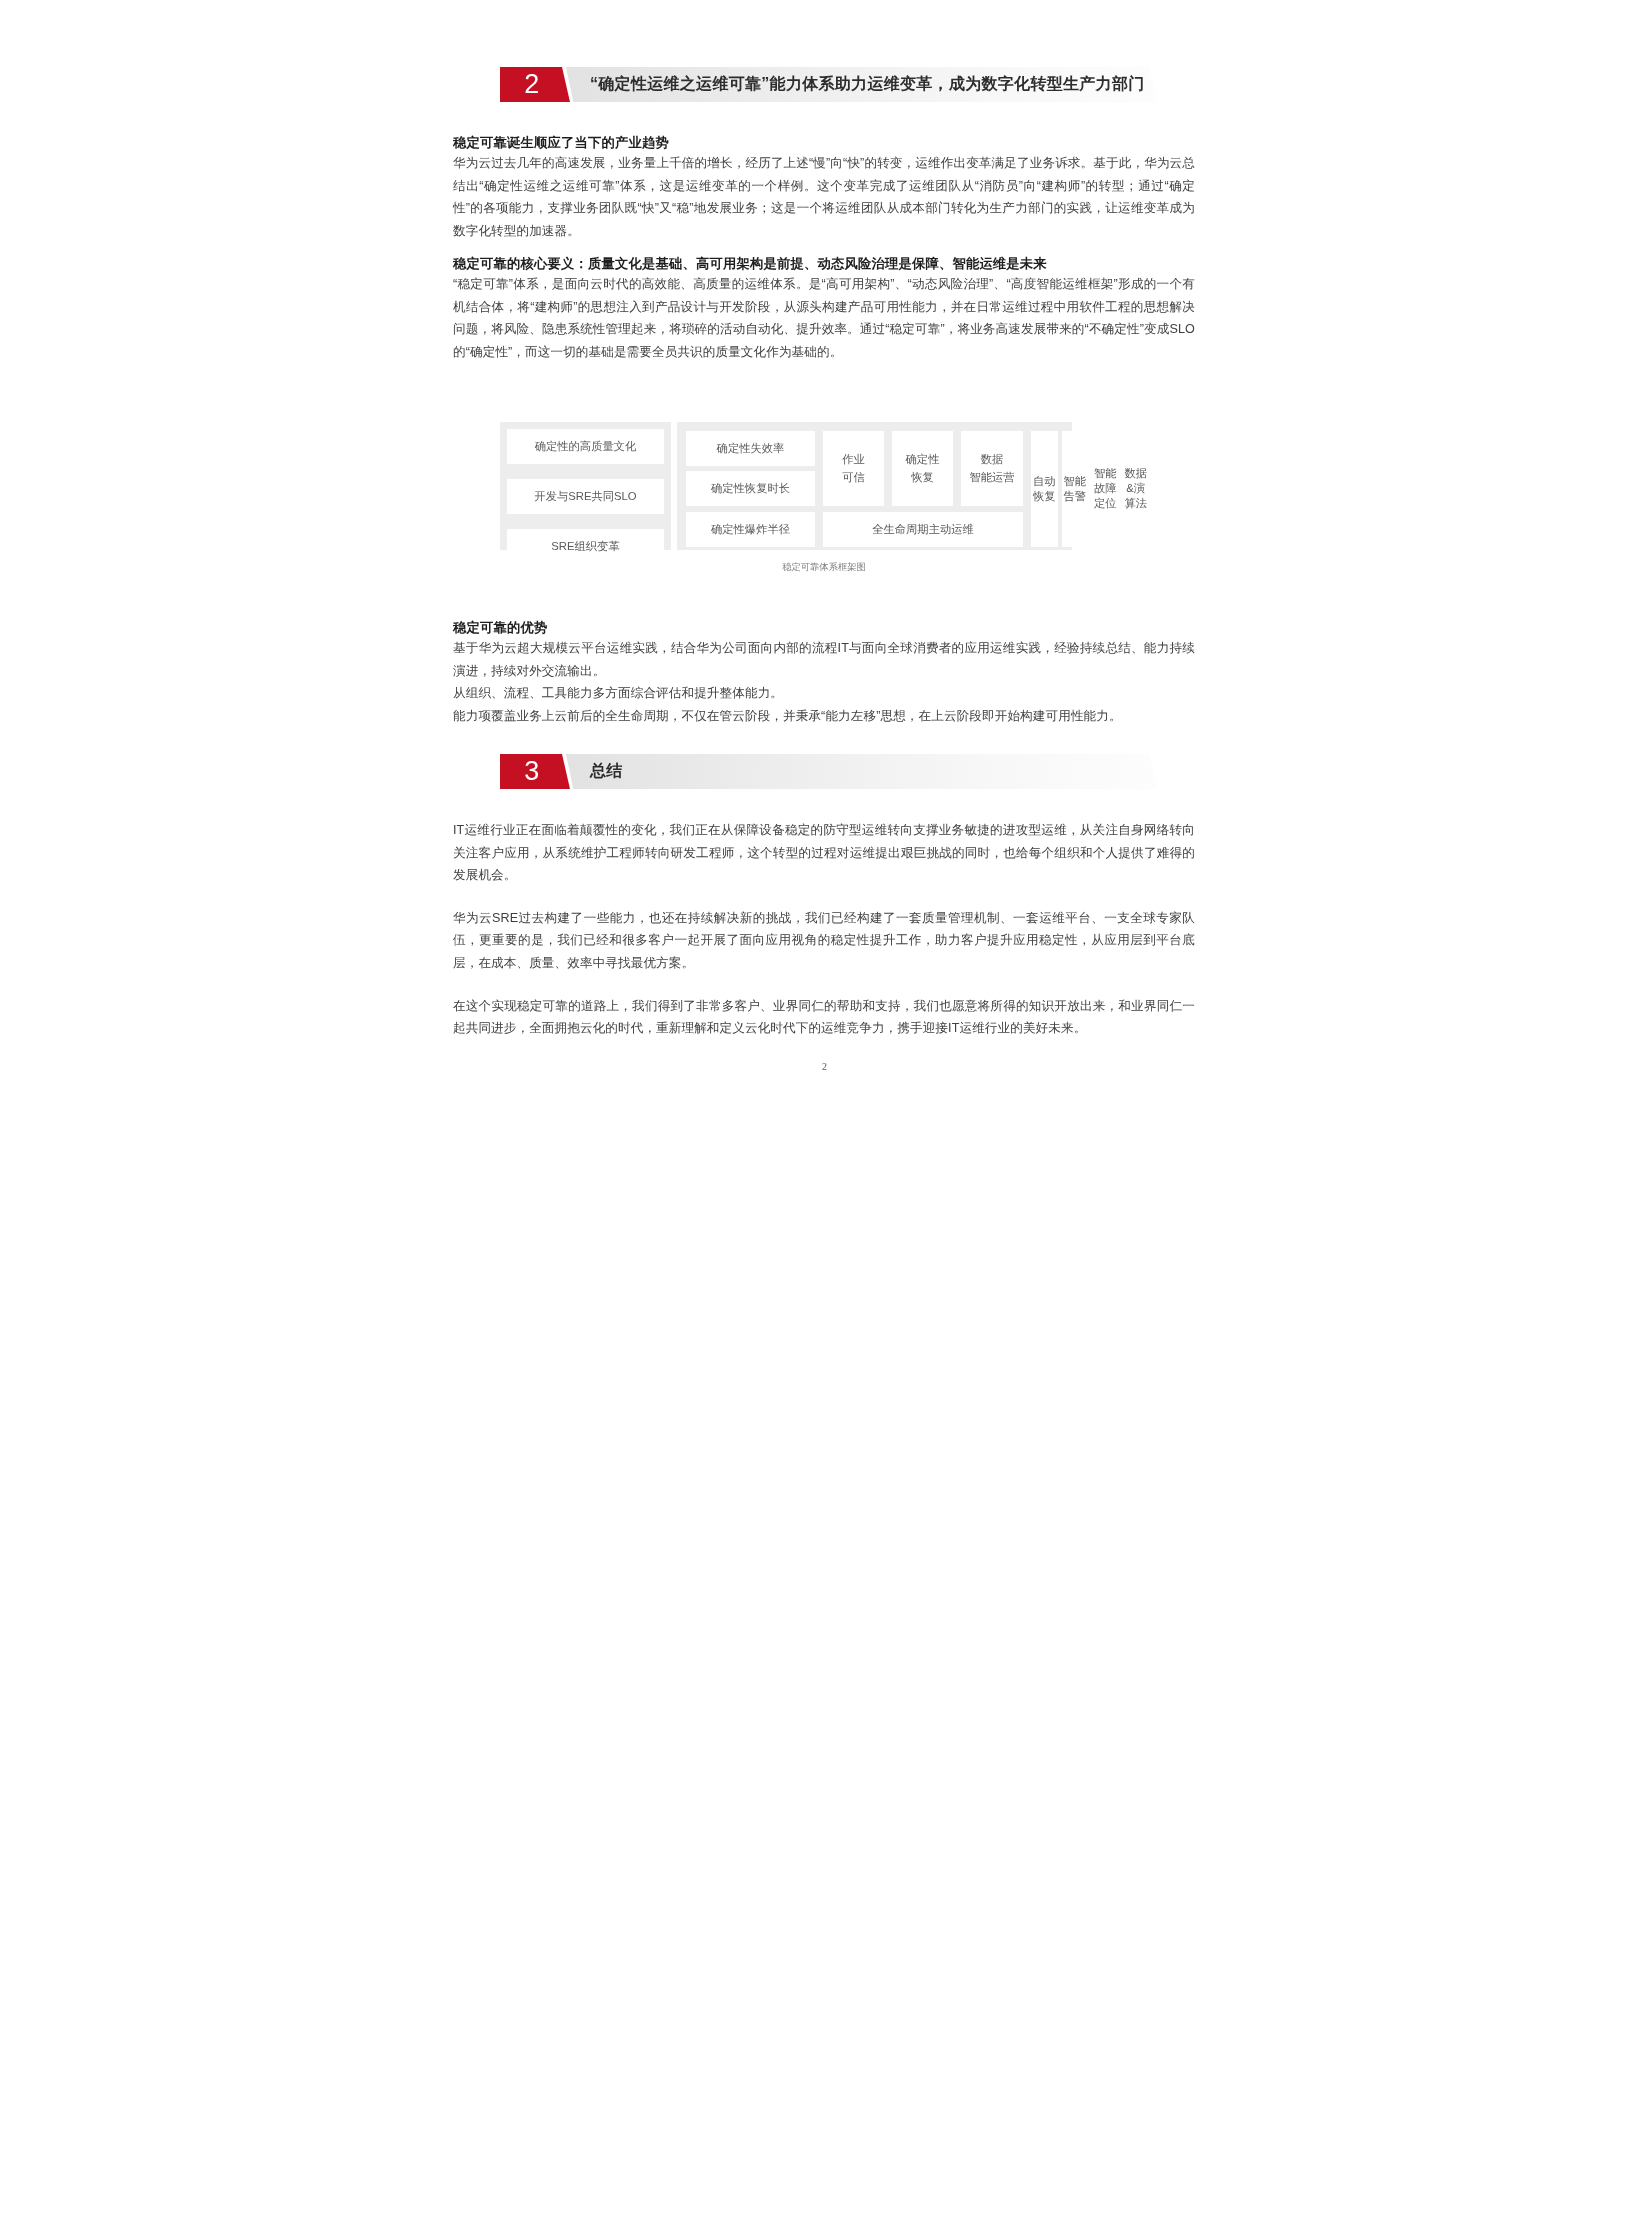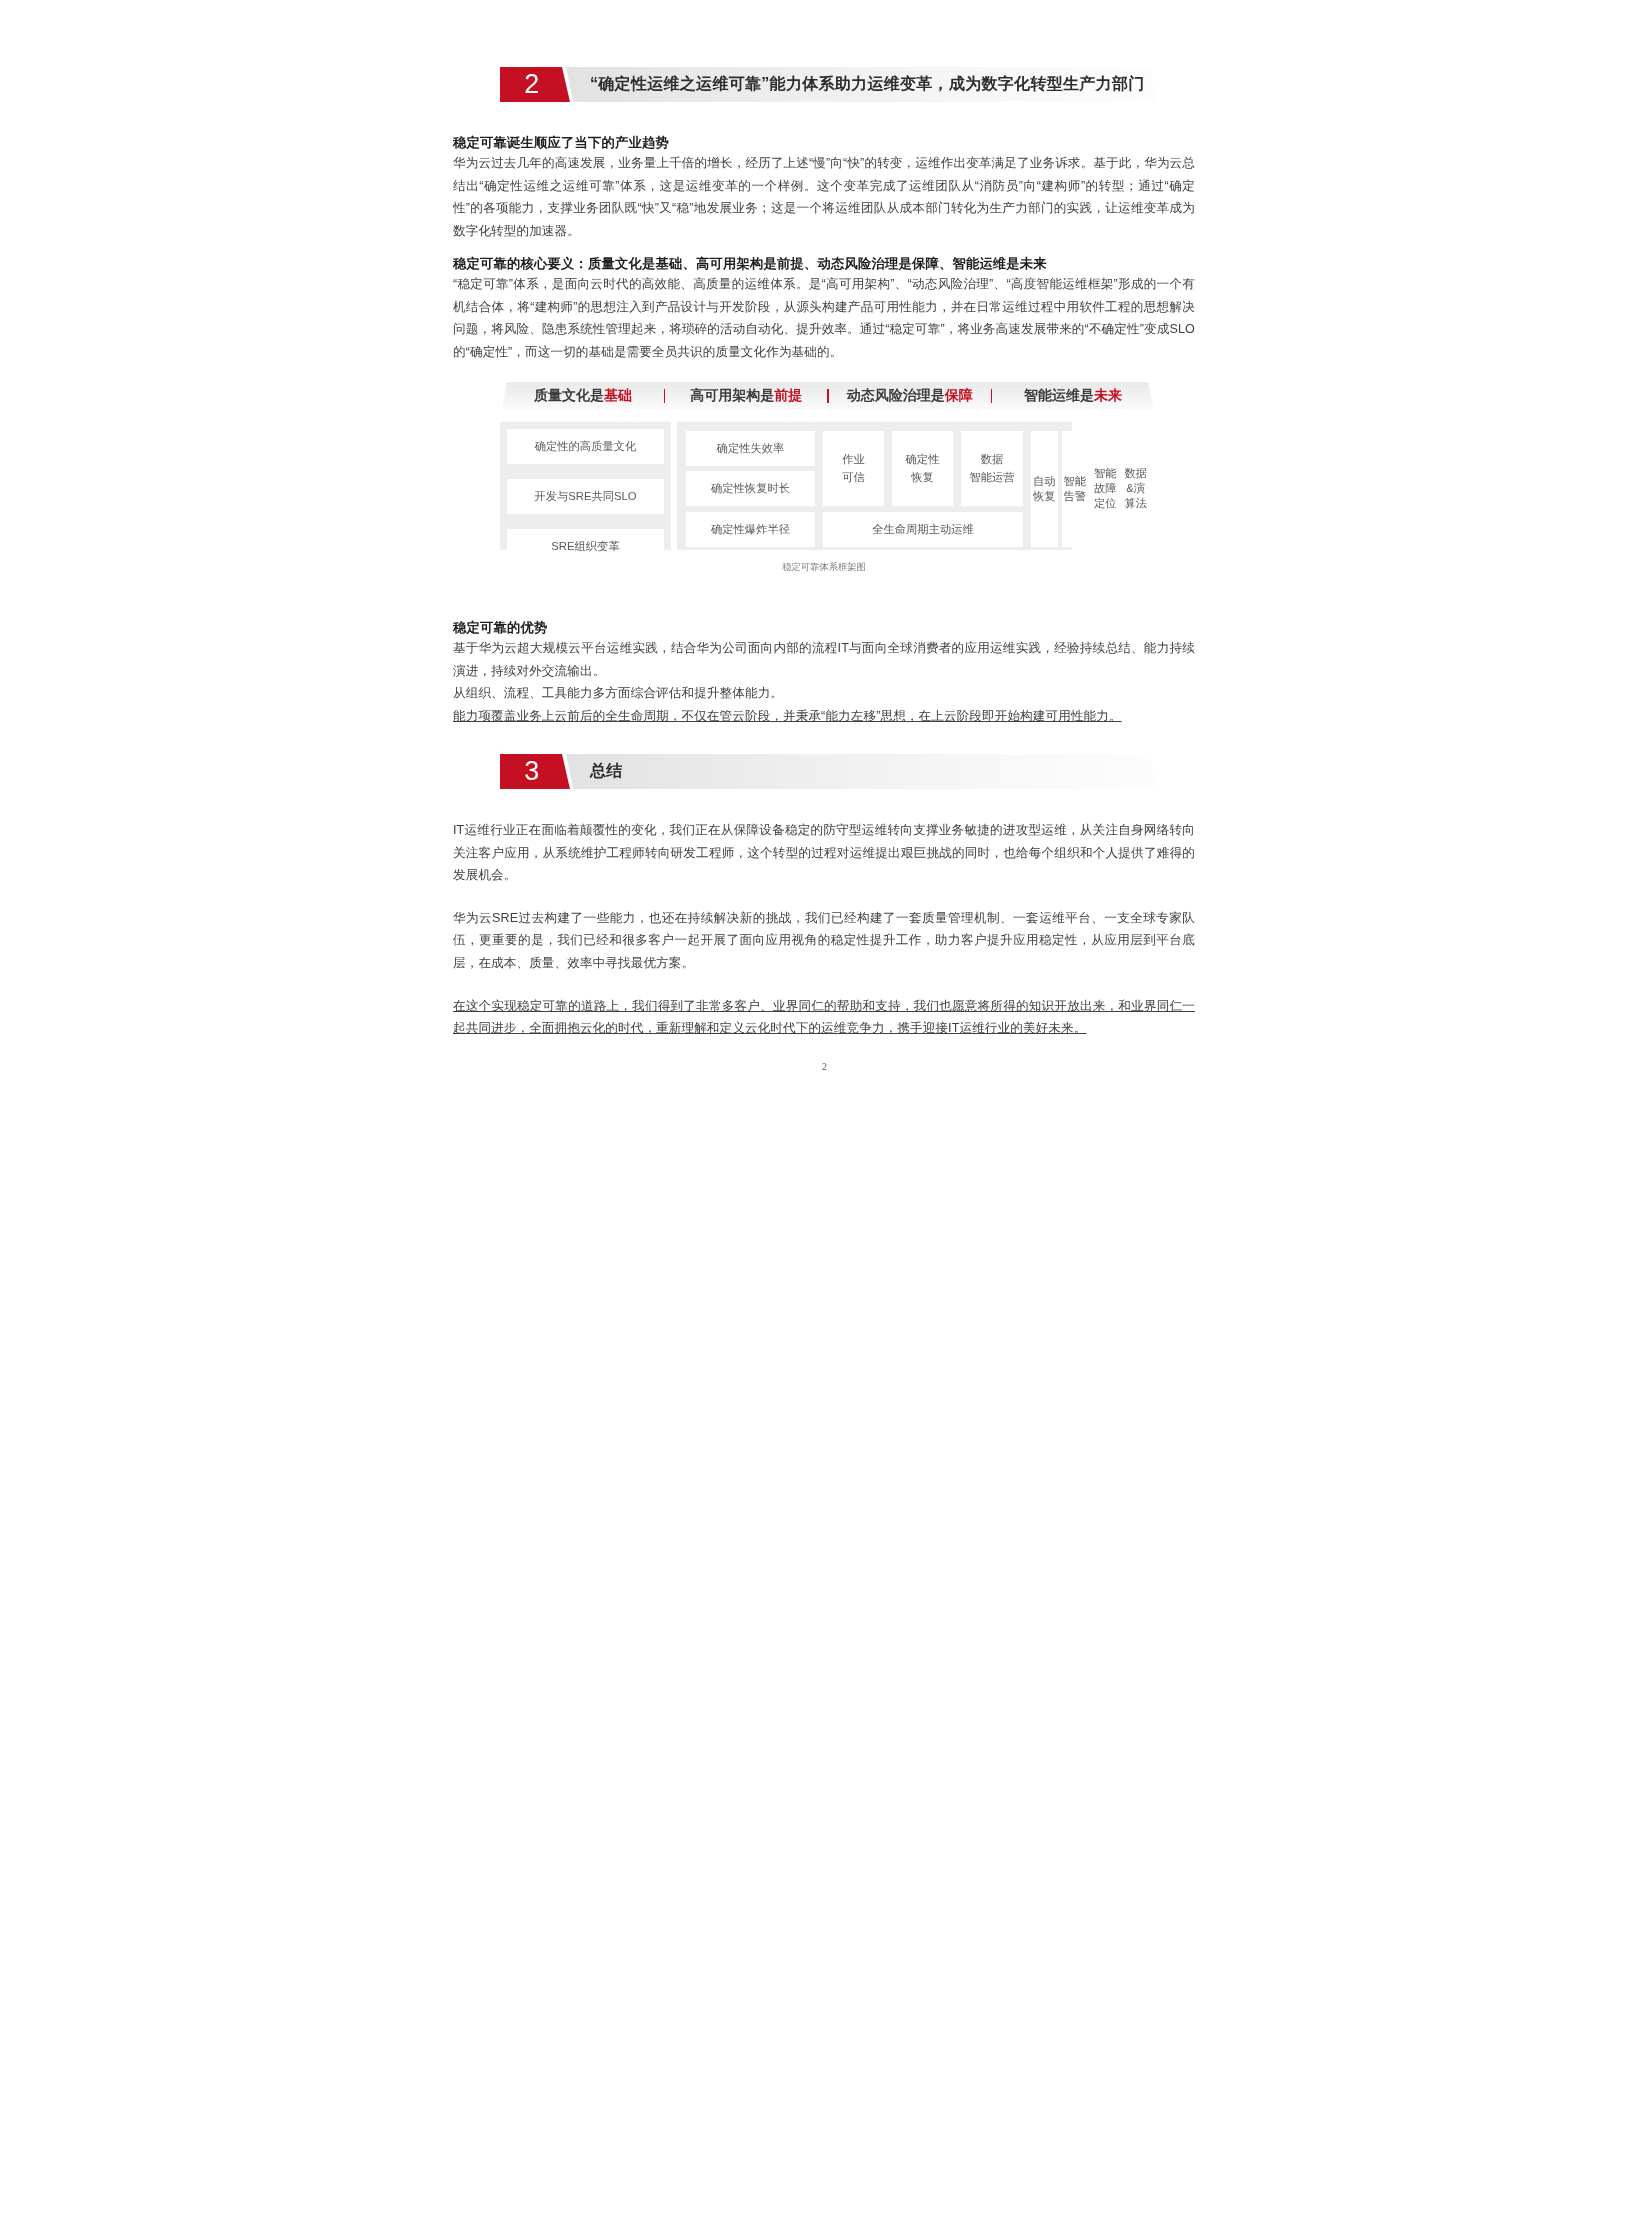--- a/index.html
+++ b/index.html
@@ -22,21 +22,21 @@
     padding-left:24px;box-sizing:border-box;
     filter:drop-shadow(0 1.3px 1.3px rgba(0,0,0,0.10));
   }
   .sec-banner .sec-title{font-size:16px;font-weight:700;color:#2d2d2d;letter-spacing:0.3px;}
 
   
   .abs{position:absolute;left:41px;width:742px;}
   .h{font-size:13.3px;font-weight:700;color:#1f1f1f;letter-spacing:0.2px;}
   .body-p{font-size:12.6px;color:#404040;line-height:22.6px;text-align:justify;letter-spacing:0.1px;}
   .body-p p{margin:0 0 20px 0;}
-  .body-p p:last-child{margin-bottom:0;text-decoration:underline;}
+  .body-p p:last-child{margin-bottom:0;}
 
   
   .diag-head{
     position:absolute;left:90px;top:382px;width:652px;height:28px;
     background:linear-gradient(to bottom,#e9e9e9 0%,#f3f3f3 55%,#fbfbfb 100%);
     clip-path:polygon(4.7px 0,646px 0,100% 100%,0 100%);
     display:flex;align-items:center;
     filter:drop-shadow(0 1.3px 1.3px rgba(0,0,0,0.12));
   }
   .diag-head .cell{flex:1;text-align:center;font-size:14px;font-weight:700;color:#3c3c3c;}
@@ -81,29 +81,20 @@
   <div class="sec-banner" style="top:67px;">
     <span class="sec-title">“确定性运维之运维可靠”能力体系助力运维变革，成为数字化转型生产力部门</span>
   </div>
 
   <div class="abs h" style="top:134px;">稳定可靠诞生顺应了当下的产业趋势</div>
   <div class="abs body-p" style="top:152px;">华为云过去几年的高速发展，业务量上千倍的增长，经历了上述“慢”向“快”的转变，运维作出变革满足了业务诉求。基于此，华为云总结出“确定性运维之运维可靠”体系，这是运维变革的一个样例。这个变革完成了运维团队从“消防员”向“建构师”的转型；通过“确定性”的各项能力，支撑业务团队既“快”又“稳”地发展业务；这是一个将运维团队从成本部门转化为生产力部门的实践，让运维变革成为数字化转型的加速器。</div>
 
   <div class="abs h" style="top:255px;">稳定可靠的核心要义：质量文化是基础、高可用架构是前提、动态风险治理是保障、智能运维是未来</div>
   <div class="abs body-p" style="top:273px;">“稳定可靠”体系，是面向云时代的高效能、高质量的运维体系。是“高可用架构”、“动态风险治理”、“高度智能运维框架”形成的一个有机结合体，将“建构师”的思想注入到产品设计与开发阶段，从源头构建产品可用性能力，并在日常运维过程中用软件工程的思想解决问题，将风险、隐患系统性管理起来，将琐碎的活动自动化、提升效率。通过“稳定可靠”，将业务高速发展带来的“不确定性”变成SLO的“确定性”，而这一切的基础是需要全员共识的质量文化作为基础的。</div>
 
-  <div class="diag-head">
-    <div class="cell"><span>质量文化是</span><span class="hl">基础</span></div>
-    <div class="vsep"></div>
-    <div class="cell"><span>高可用架构是</span><span class="hl">前提</span></div>
-    <div class="vsep"></div>
-    <div class="cell"><span>动态风险治理是</span><span class="hl">保障</span></div>
-    <div class="vsep"></div>
-    <div class="cell"><span>智能运维是</span><span class="hl">未来</span></div>
-  </div>
 
   <div class="panel panel-left">
     <div class="dbox">确定性的高质量文化</div>
     <div class="dbox">开发与SRE共同SLO</div>
     <div class="dbox">SRE组织变革</div>
   </div>
 
   <div class="panel panel-right">
     <div class="dbox" style="grid-column:1;grid-row:1;">确定性失效率</div>
     <div class="dbox" style="grid-column:1;grid-row:2;">确定性恢复时长</div>

